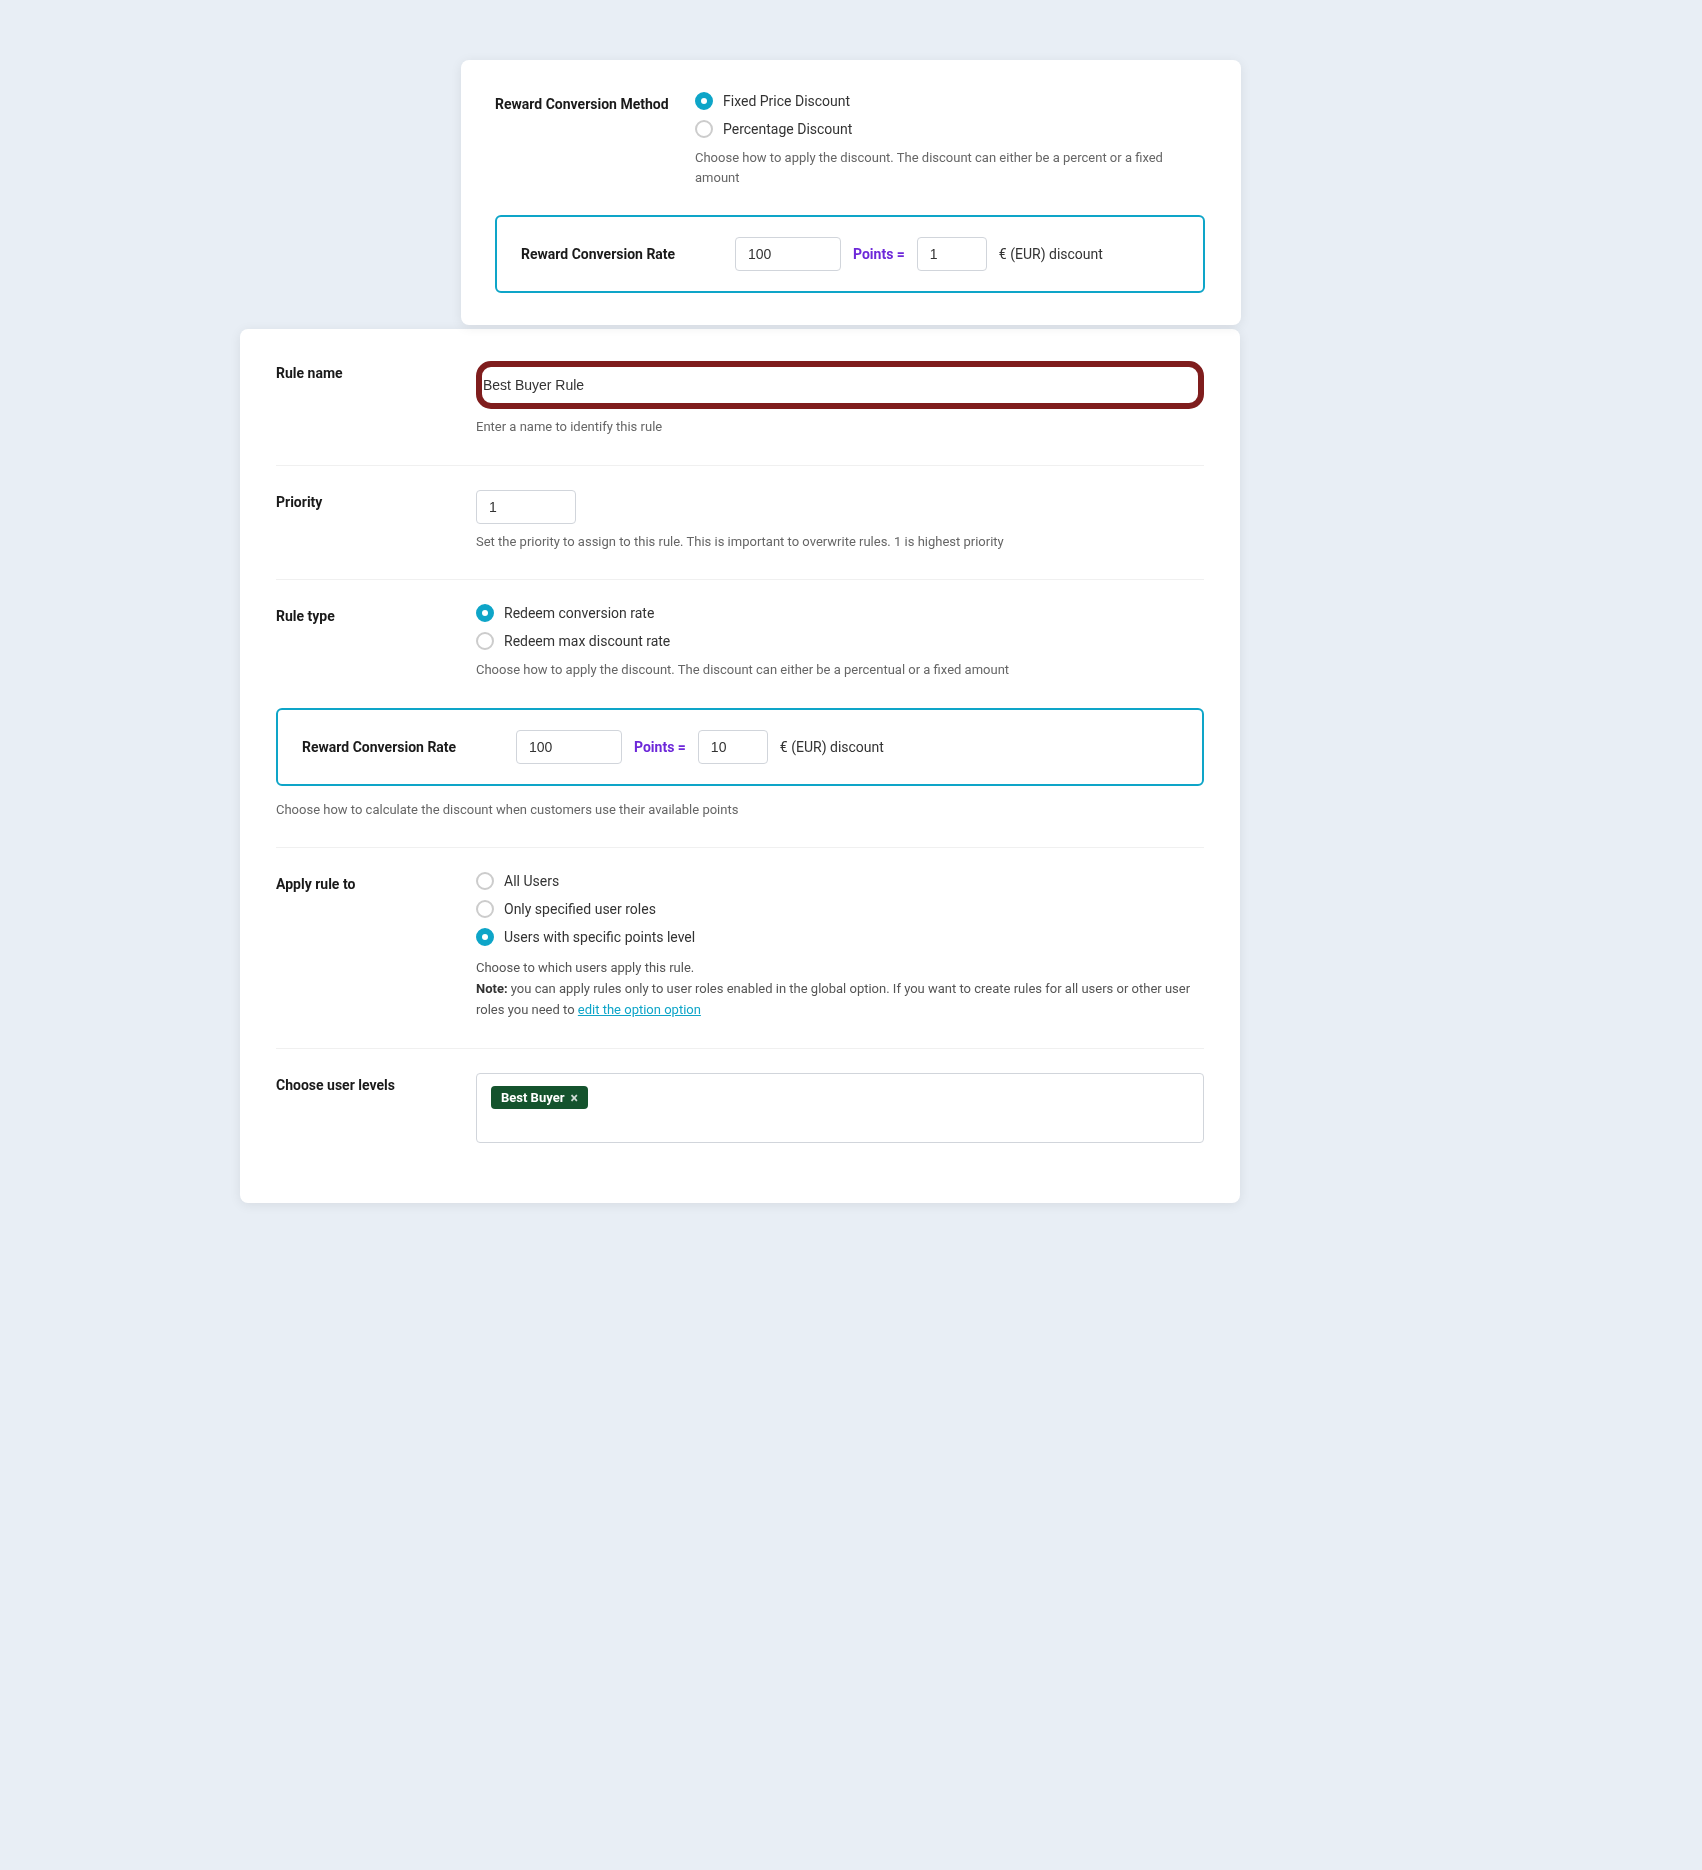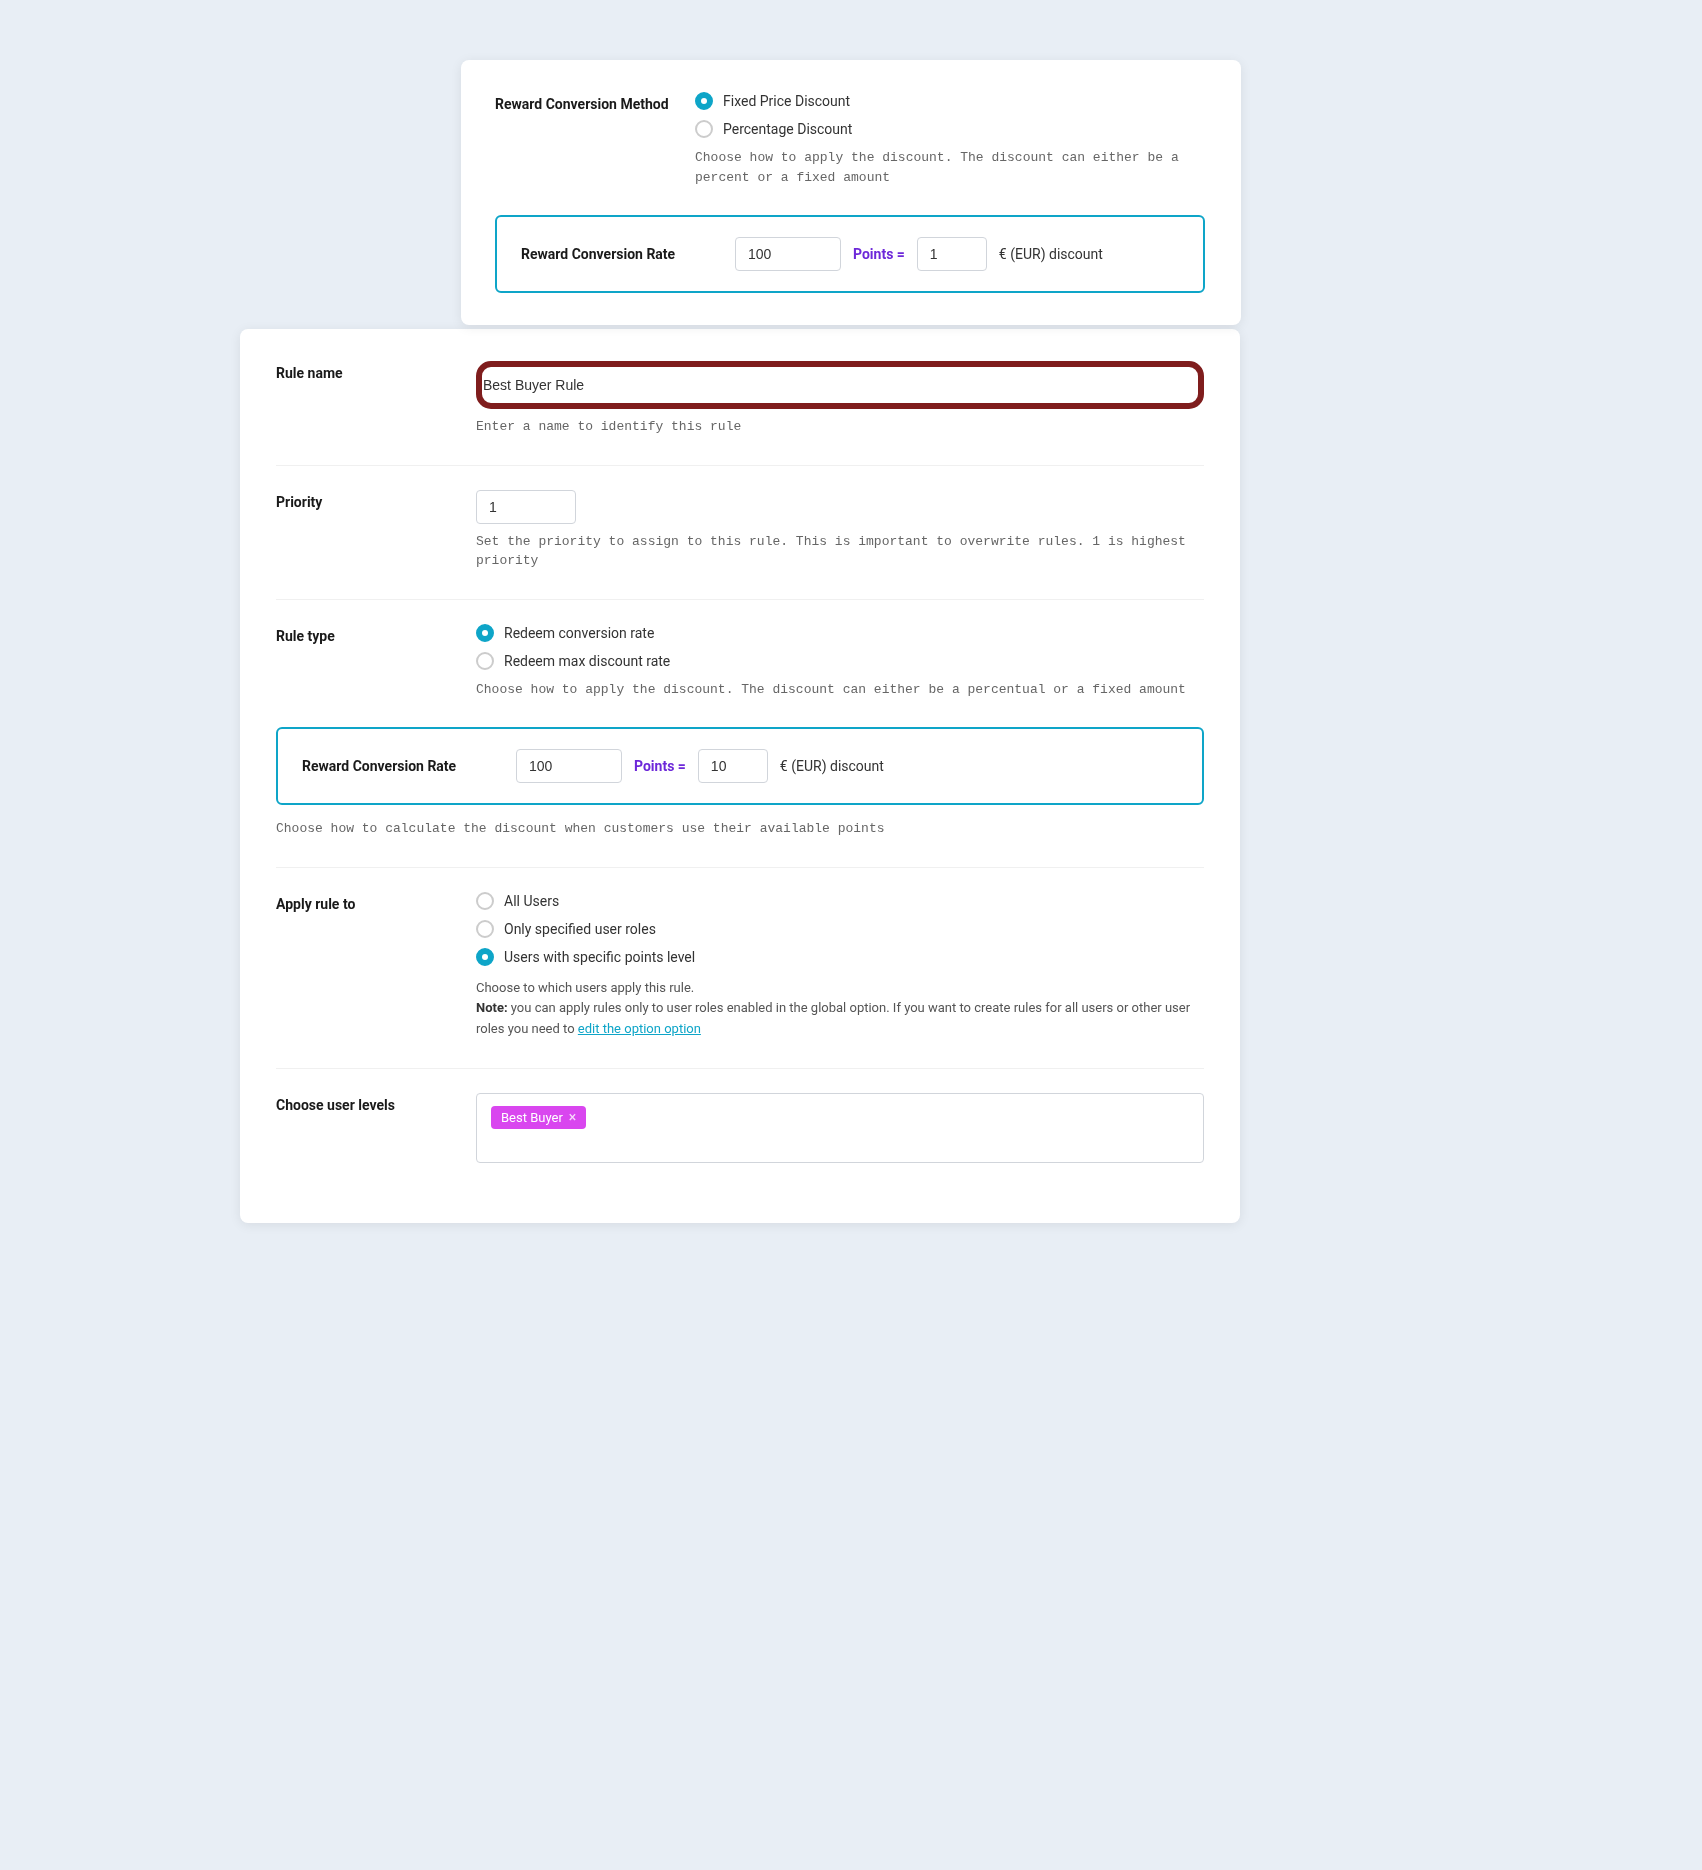--- a/index.html
+++ b/index.html
@@ -90,21 +90,20 @@
     .radio-label {
       font-size: 14px;
       color: #333;
     }
 
     .help-text {
       font-size: 13px;
       color: #666;
       line-height: 1.5;
       margin-top: 6px;
-      font-family: Liberation Mono, monospace;
     }
 
     .highlighted-section {
       border: 2px solid #0ea5c8;
       border-radius: 6px;
       padding: 20px 24px;
       margin: 0 0;
     }
 
     .conversion-rate-row {
@@ -195,26 +194,26 @@
 
     .note-text a {
       color: #0ea5c8;
       text-decoration: underline;
     }
 
     .tag {
       display: inline-flex;
       align-items: center;
       gap: 6px;
-      background: #d946ef;
+      background: #14532d;
       color: #fff;
       border-radius: 4px;
       padding: 4px 10px;
       font-size: 13px;
-      font-weight: 400;
+      font-weight: 700;
     }
 
     .tag-close {
       cursor: pointer;
       font-size: 14px;
       line-height: 1;
       opacity: 0.8;
     }
 
     .user-levels-box {

